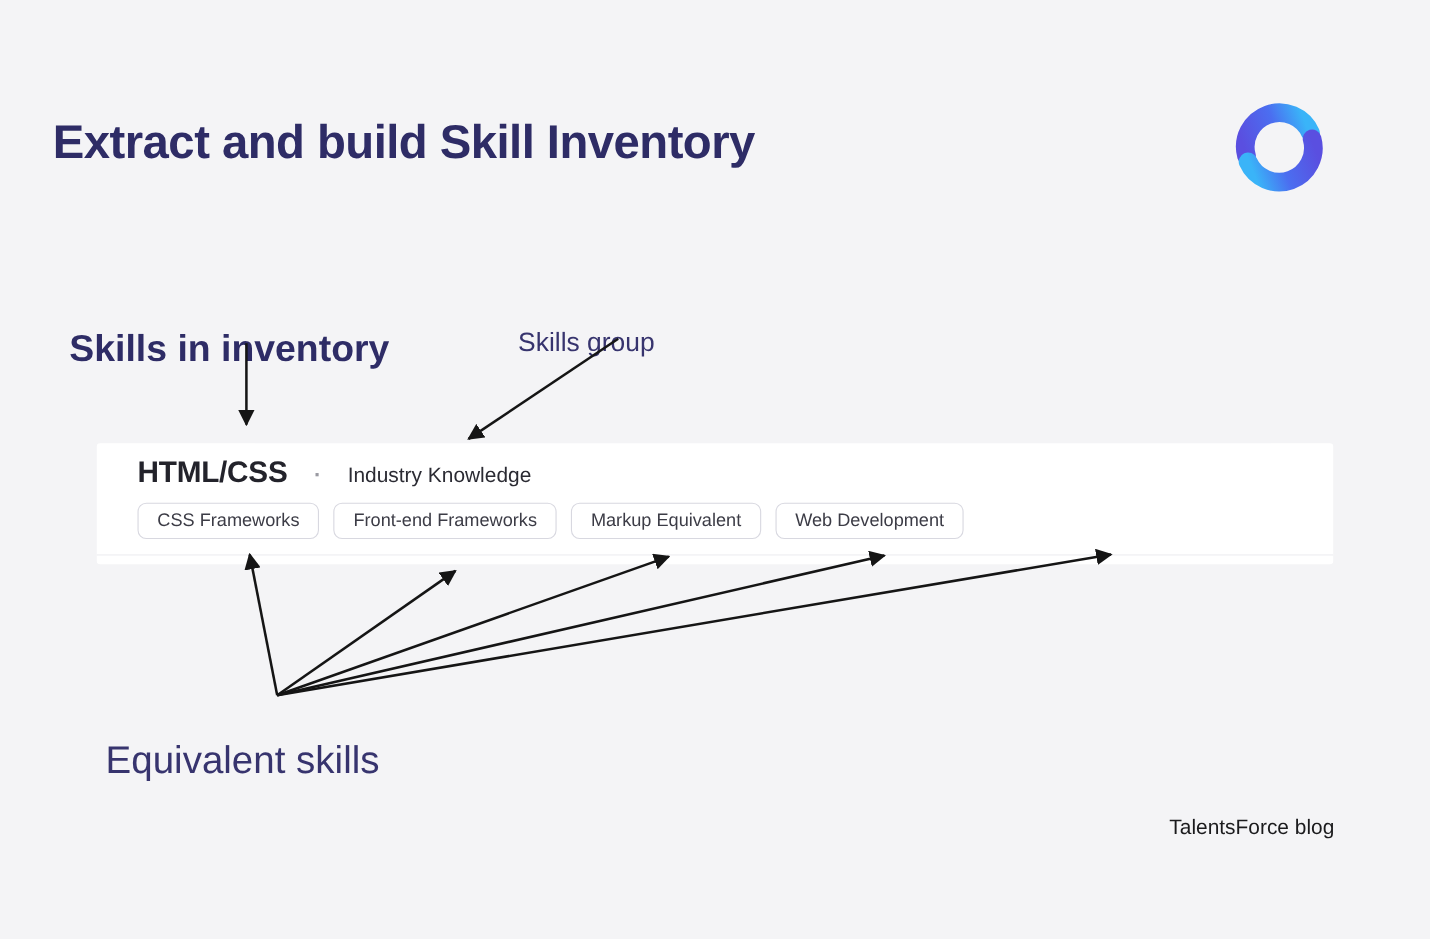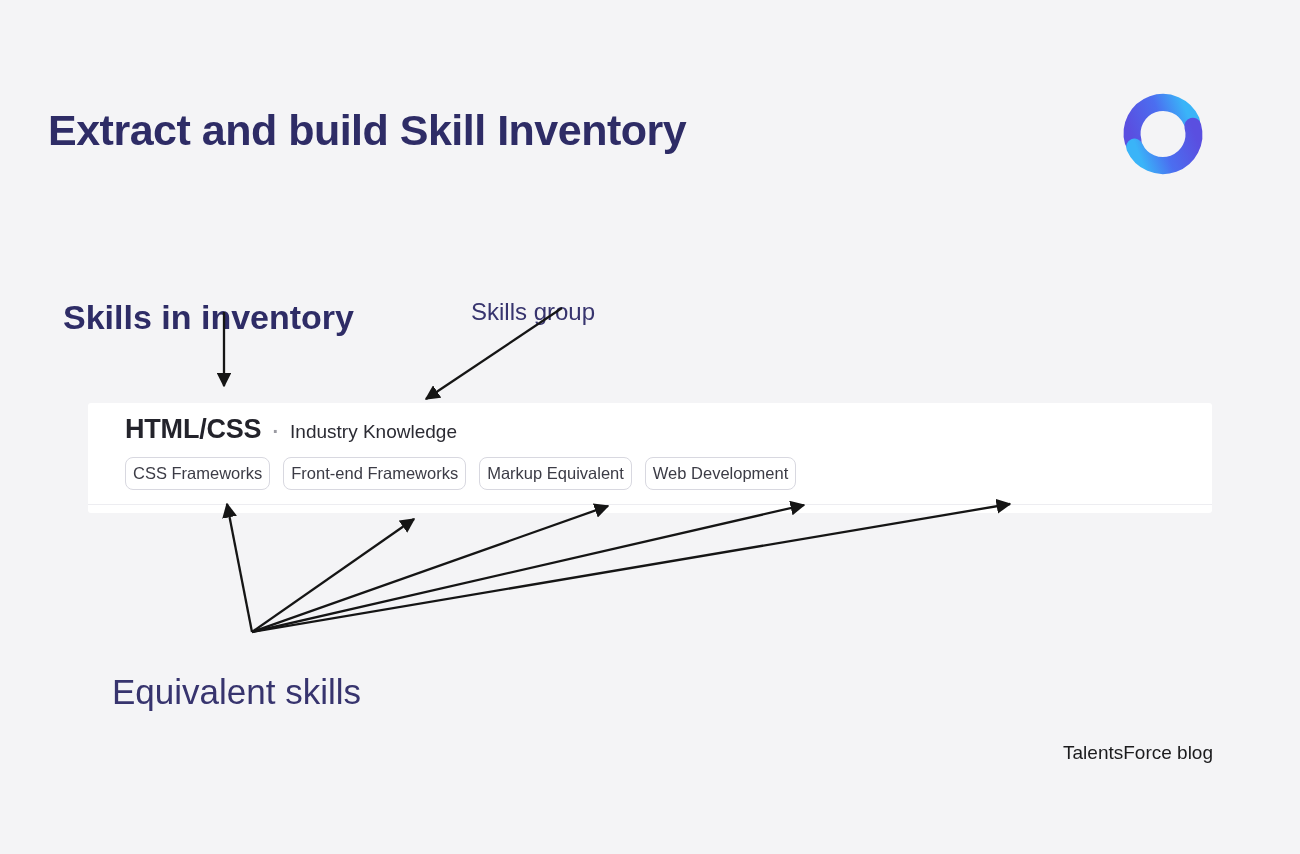--- a/index.html
+++ b/index.html
@@ -10,39 +10,39 @@
   }
   .page-title{
     position:absolute;left:48px;top:106px;
     font-size:43px;font-weight:700;letter-spacing:-0.5px;
     color:var(--heading,#2e2c66);
   }
   .logo{position:absolute;left:1113px;top:84px;width:100px;height:100px;}
   .label{position:absolute;color:var(--annotation,#37346e);margin-top:36px;}
   .label-inventory{left:63px;top:262px;font-size:34px;font-weight:700;color:var(--heading,#2e2c66);}
   .label-group{left:471px;top:262px;font-size:24px;font-weight:400;}
-  .label-equivalent{left:112px;top:636px;font-size:35px;font-weight:400;}
+  .label-equivalent{left:96px;top:636px;font-size:35px;font-weight:400;}
   .skill-card{
     position:absolute;left:88px;top:403px;width:1124px;height:110px;
     background:var(--card_bg,#ffffff);border-radius:3px;
   }
   .skill-card::after{
     content:"";position:absolute;left:0;right:0;bottom:8px;
     border-top:1px solid var(--divider,#ededf1);
   }
   .card-header{
-    display:flex;align-items:baseline;gap:11px;
+    display:flex;align-items:baseline;gap:24px;
     padding:11px 0 0 37px;
   }
   .skill-name{font-size:27px;font-weight:700;color:var(--skill_text,#23232b);letter-spacing:-0.2px;}
   .skill-dot{font-size:20px;color:var(--dot,#9a9aa2);font-weight:700;}
   .skill-group{font-size:19px;color:var(--group_text,#2b2b33);}
   .chips{display:flex;gap:13px;padding:12px 0 0 37px;}
   .chip{
-    height:31px;padding:0 7px;display:flex;align-items:center;
+    height:31px;padding:0 17px;display:flex;align-items:center;
     border:1px solid var(--chip_border,#d8d8e0);border-radius:8px;
     background:var(--card_bg,#ffffff);
     font-size:16.5px;color:var(--chip_text,#3c3c46);white-space:nowrap;
   }
   .arrows{position:absolute;left:0;top:0;width:1300px;height:854px;pointer-events:none;}
   .arrows line{stroke:var(--arrow,#151515);stroke-width:2.3;}
   .arrows marker path{fill:var(--arrow,#151515);}
   .footer-credit{
     position:absolute;right:87px;top:742px;
     font-size:19px;color:var(--footer_text,#1b1b1d);

